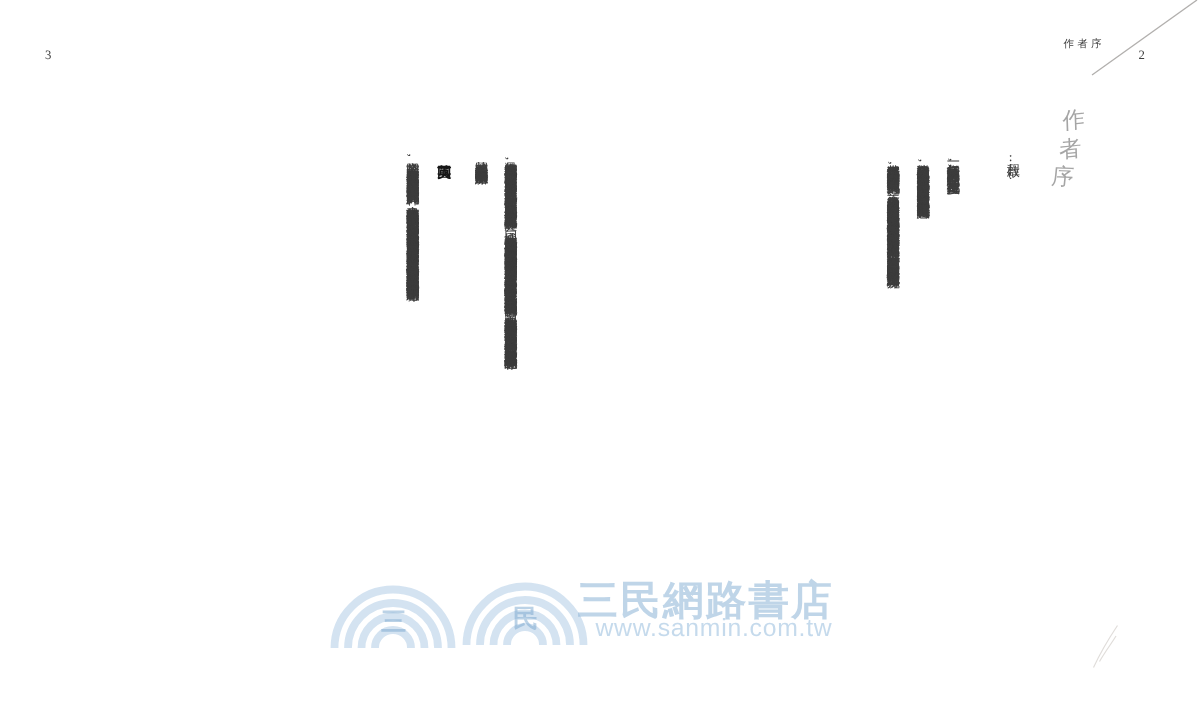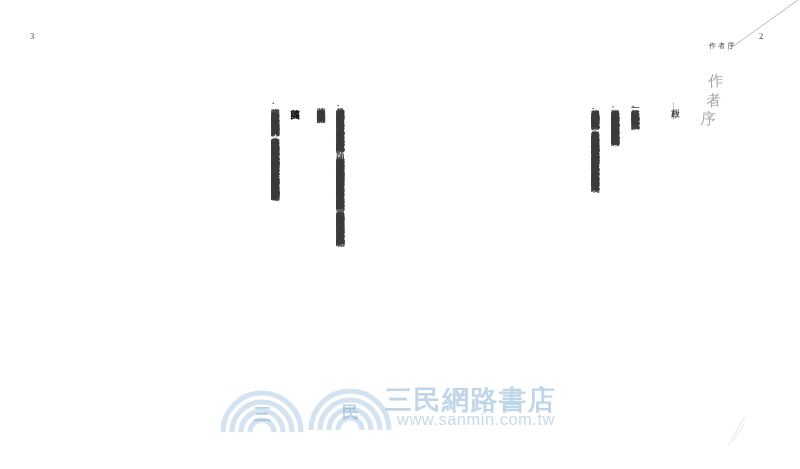--- a/index.html
+++ b/index.html
@@ -5,21 +5,21 @@
   html,body{margin:0;padding:0;background:#ffffff;}
   #canvas{
     position:relative;width:800px;height:469px;background:#ffffff;overflow:hidden;
     font-family:"Liberation Serif","DejaVu Serif",serif;
   }
   
   .folio{position:absolute;font-size:8.5px;color:#3f3f3f;letter-spacing:0.5px;}
   #folio-left{left:30px;top:31px;}
   #folio-right{left:759px;top:31px;}
   #running-header{
-    position:absolute;left:709px;top:41px;font-size:7px;color:#3f3f3f;
+    position:absolute;left:709px;top:24px;font-size:7px;color:#3f3f3f;
     letter-spacing:2.2px;
     text-align:center;
   }
   
   #deco-svg{position:absolute;left:0;top:0;z-index:3;pointer-events:none;}
   #handwritten{
     position:absolute;left:700px;top:72px;width:30px;z-index:2;
     transform:rotate(-6deg) skewX(-4deg);
     color:#969696;opacity:.85;font-size:15px;line-height:19px;
   }

